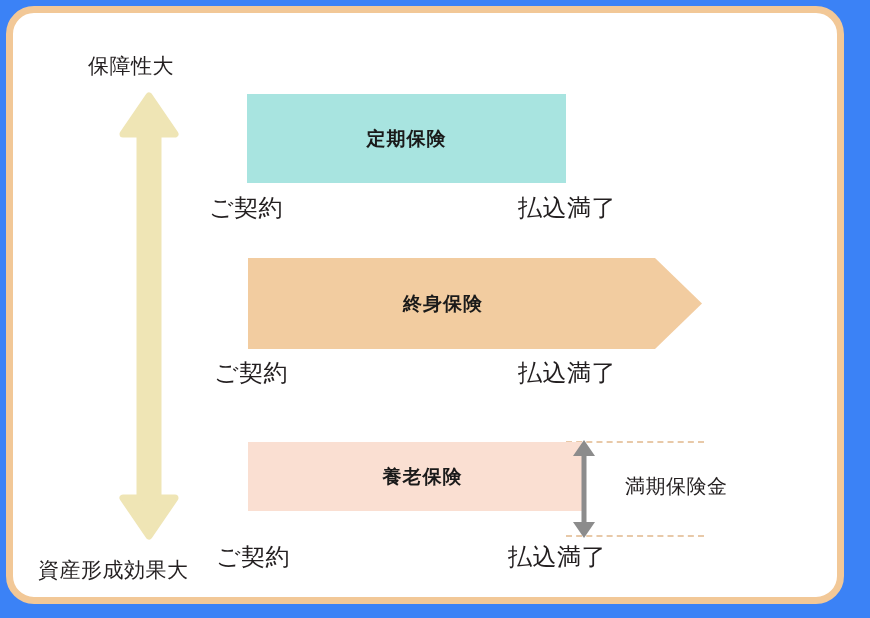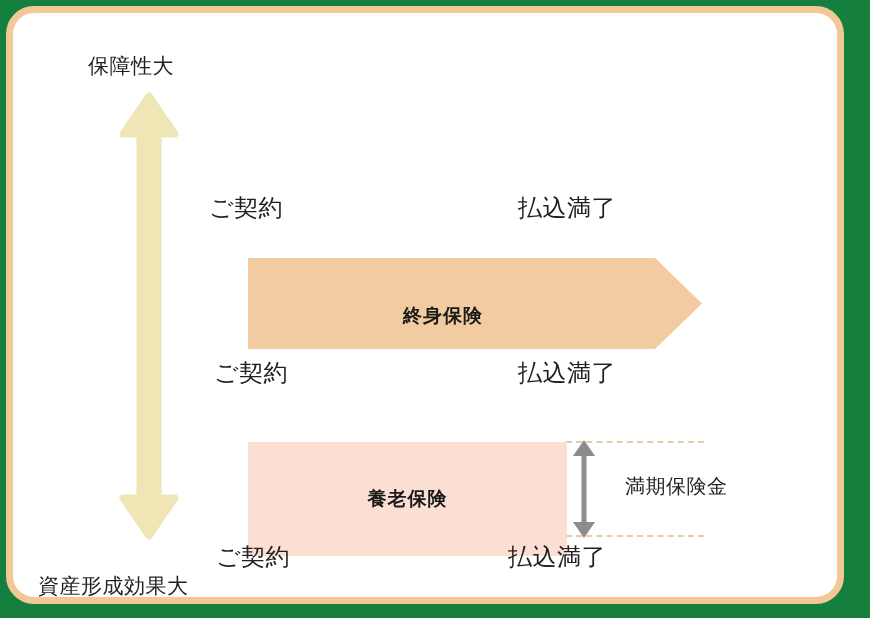--- a/index.html
+++ b/index.html
@@ -7,21 +7,21 @@
     padding: 0;
     background: #ffffff;
   }
   body {
     font-family: "Liberation Sans", "DejaVu Sans", sans-serif;
   }
   #stage {
     position: relative;
     width: 870px;
     height: 618px;
-    background: #15803d;
+    background: #3b82f6;
     overflow: hidden;
   }
   .frame {
     position: absolute;
     left: 6px;
     top: 6px;
     width: 838px;
     height: 598px;
     border: 7px solid #F2C897;
     border-radius: 28px;
@@ -44,21 +44,21 @@
     color: #231f20;
     font-size: 21px;
     letter-spacing: 0.5px;
   }
   .axis-label-top {
     left: 88px;
     top: 52px;
   }
   .axis-label-bottom {
     left: 38px;
-    top: 572px;
+    top: 556px;
     text-align: right;
   }
   .bar {
     position: absolute;
     display: flex;
     align-items: center;
     justify-content: center;
   }
   .bar-label {
     font-size: 19px;
@@ -84,34 +84,35 @@
     height: 91px;
   }
   .whole-wrap svg {
     position: absolute;
     left: 0;
     top: 0;
   }
   .whole-label {
     position: absolute;
     left: 0;
-    top: 12px;
+    top: 0;
     width: 390px;
     height: 91px;
     display: flex;
     align-items: center;
     justify-content: center;
   }
 
   .bar-endow {
     left: 248px;
     top: 442px;
     width: 319px;
-    height: 114px;
+    height: 69px;
     background: #FADFD2;
+    padding-left: 15px;
   }
 
   
   .cap {
     position: absolute;
     font-size: 24px;
     color: #231f20;
     white-space: nowrap;
     letter-spacing: 0.5px;
   }
@@ -148,20 +149,23 @@
 
   <div class="axis-arrow">
     <svg width="62" height="452" viewBox="0 0 62 452" xmlns="http://www.w3.org/2000/svg">
       <path d="M31 6 L57 44 L40 44 L40 408 L57 408 L31 446 L5 408 L22 408 L22 44 L5 44 Z" fill="#EFE5B5" stroke="#EFE5B5" stroke-width="7" stroke-linejoin="round"></path>
     </svg>
   </div>
 
   <div class="axis-label axis-label-top">保障性大</div>
   <div class="axis-label axis-label-bottom">資産形成効果大</div>
 
+  <div class="bar bar-term">
+    <span class="bar-label">定期保険</span>
+  </div>
   <div class="cap" style="left:209px; top:192px;">ご契約</div>
   <div class="cap" style="left:518px; top:192px;">払込満了</div>
 
   <div class="whole-wrap">
     <svg width="454" height="91" viewBox="0 0 454 91" xmlns="http://www.w3.org/2000/svg">
       <path d="M0 0 L407 0 L454 45.5 L407 91 L0 91 Z" fill="#F2CCA0"></path>
     </svg>
     <div class="whole-label">
       <span class="bar-label">終身保険</span>
     </div>

